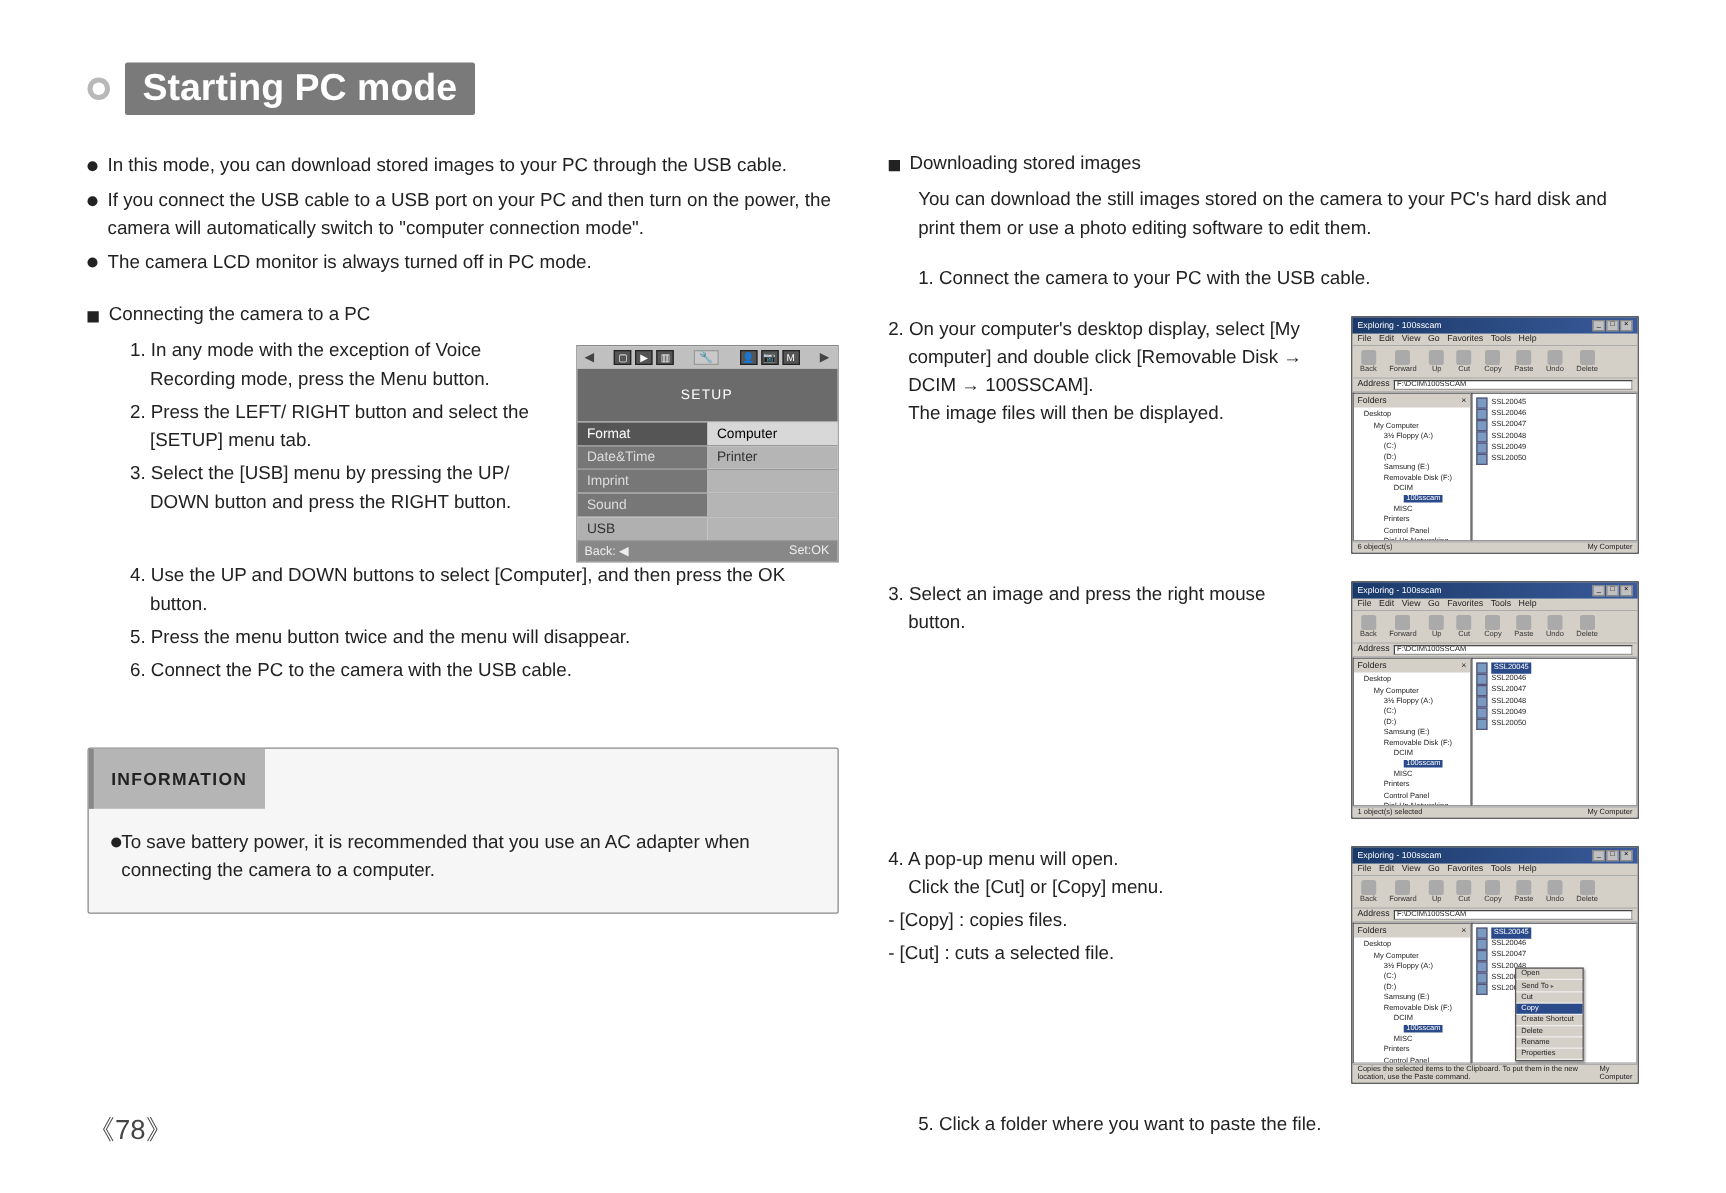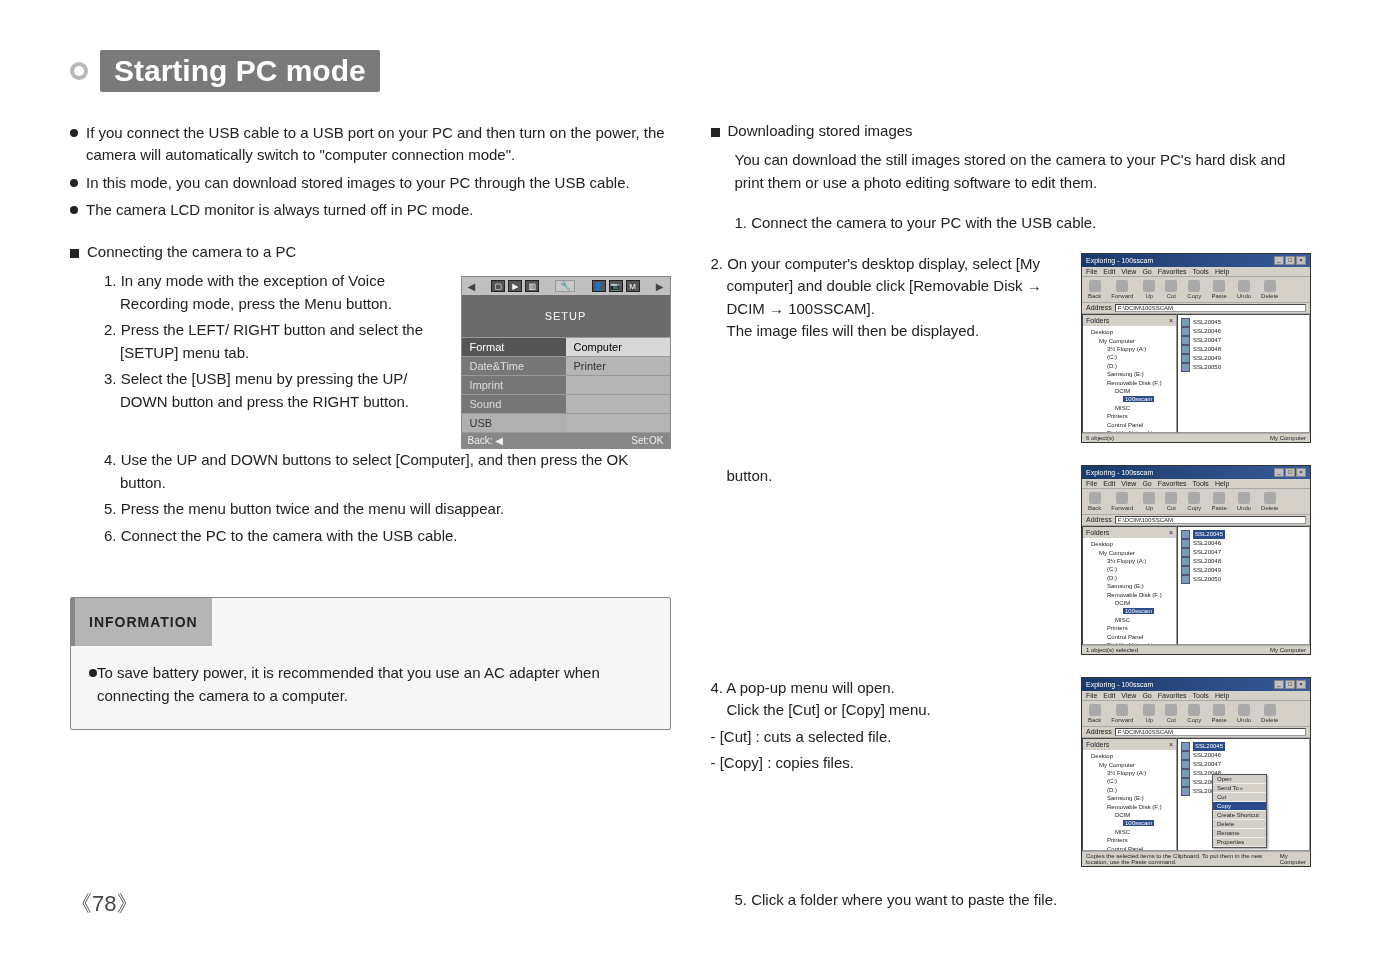--- a/index.html
+++ b/index.html
@@ -448,25 +448,25 @@
       <span class="title-dot-inner"></span>
     </span>
   <span class="title-text">Starting PC mode</span>
 </div>
 
 <div class="columns">
 
   <div class="col">
     <div class="bullet-line">
         <span class="bullet-dot"></span>
-        <span>If you connect the USB cable to a USB port on your PC and then turn on the power, the camera will automatically switch to "computer connection mode".</span>
+        <span>In this mode, you can download stored images to your PC through the USB cable.</span>
       </div>
     <div class="bullet-line">
         <span class="bullet-dot"></span>
-        <span>In this mode, you can download stored images to your PC through the USB cable.</span>
+        <span>If you connect the USB cable to a USB port on your PC and then turn on the power, the camera will automatically switch to "computer connection mode".</span>
       </div>
     <div class="bullet-line">
         <span class="bullet-dot"></span>
         <span>The camera LCD monitor is always turned off in PC mode.</span>
       </div>
 
     <div class="section-head">
         <span class="square-bullet"></span>
         <span>Connecting the camera to a PC</span>
       </div>
@@ -661,20 +661,21 @@
     </div>
     <div class="exp-status">
       <span>6 object(s)</span>
       <span>My Computer</span>
     </div>
   </div>
     </div>
 
     <div class="right-step">
       <div class="right-step-text">
+        <div class="first">3. Select an image and press the right mouse</div>
         <div class="cont">button.</div>
       </div>
       <div class="explorer-window" id="exp2">
     <div class="exp-titlebar">
       <span>Exploring - 100sscam</span>
       <span class="exp-titlebar-btns">
         <span class="exp-winbtn">_</span>
         <span class="exp-winbtn">□</span>
         <span class="exp-winbtn">×</span>
       </span>
@@ -778,22 +779,22 @@
       <span>1 object(s) selected</span>
       <span>My Computer</span>
     </div>
   </div>
     </div>
 
     <div class="right-step">
       <div class="right-step-text">
         <div class="first">4. A pop-up menu will open.</div>
         <div class="cont">Click the [Cut] or [Copy] menu.</div>
+        <div class="sub-first">- [Copy] : copies files.</div>
         <div class="sub-first">- [Cut]   : cuts a selected file.</div>
-        <div class="sub-first">- [Copy] : copies files.</div>
       </div>
       <div class="exp-wrapper">
         <div class="explorer-window" id="exp3">
     <div class="exp-titlebar">
       <span>Exploring - 100sscam</span>
       <span class="exp-titlebar-btns">
         <span class="exp-winbtn">_</span>
         <span class="exp-winbtn">□</span>
         <span class="exp-winbtn">×</span>
       </span>

